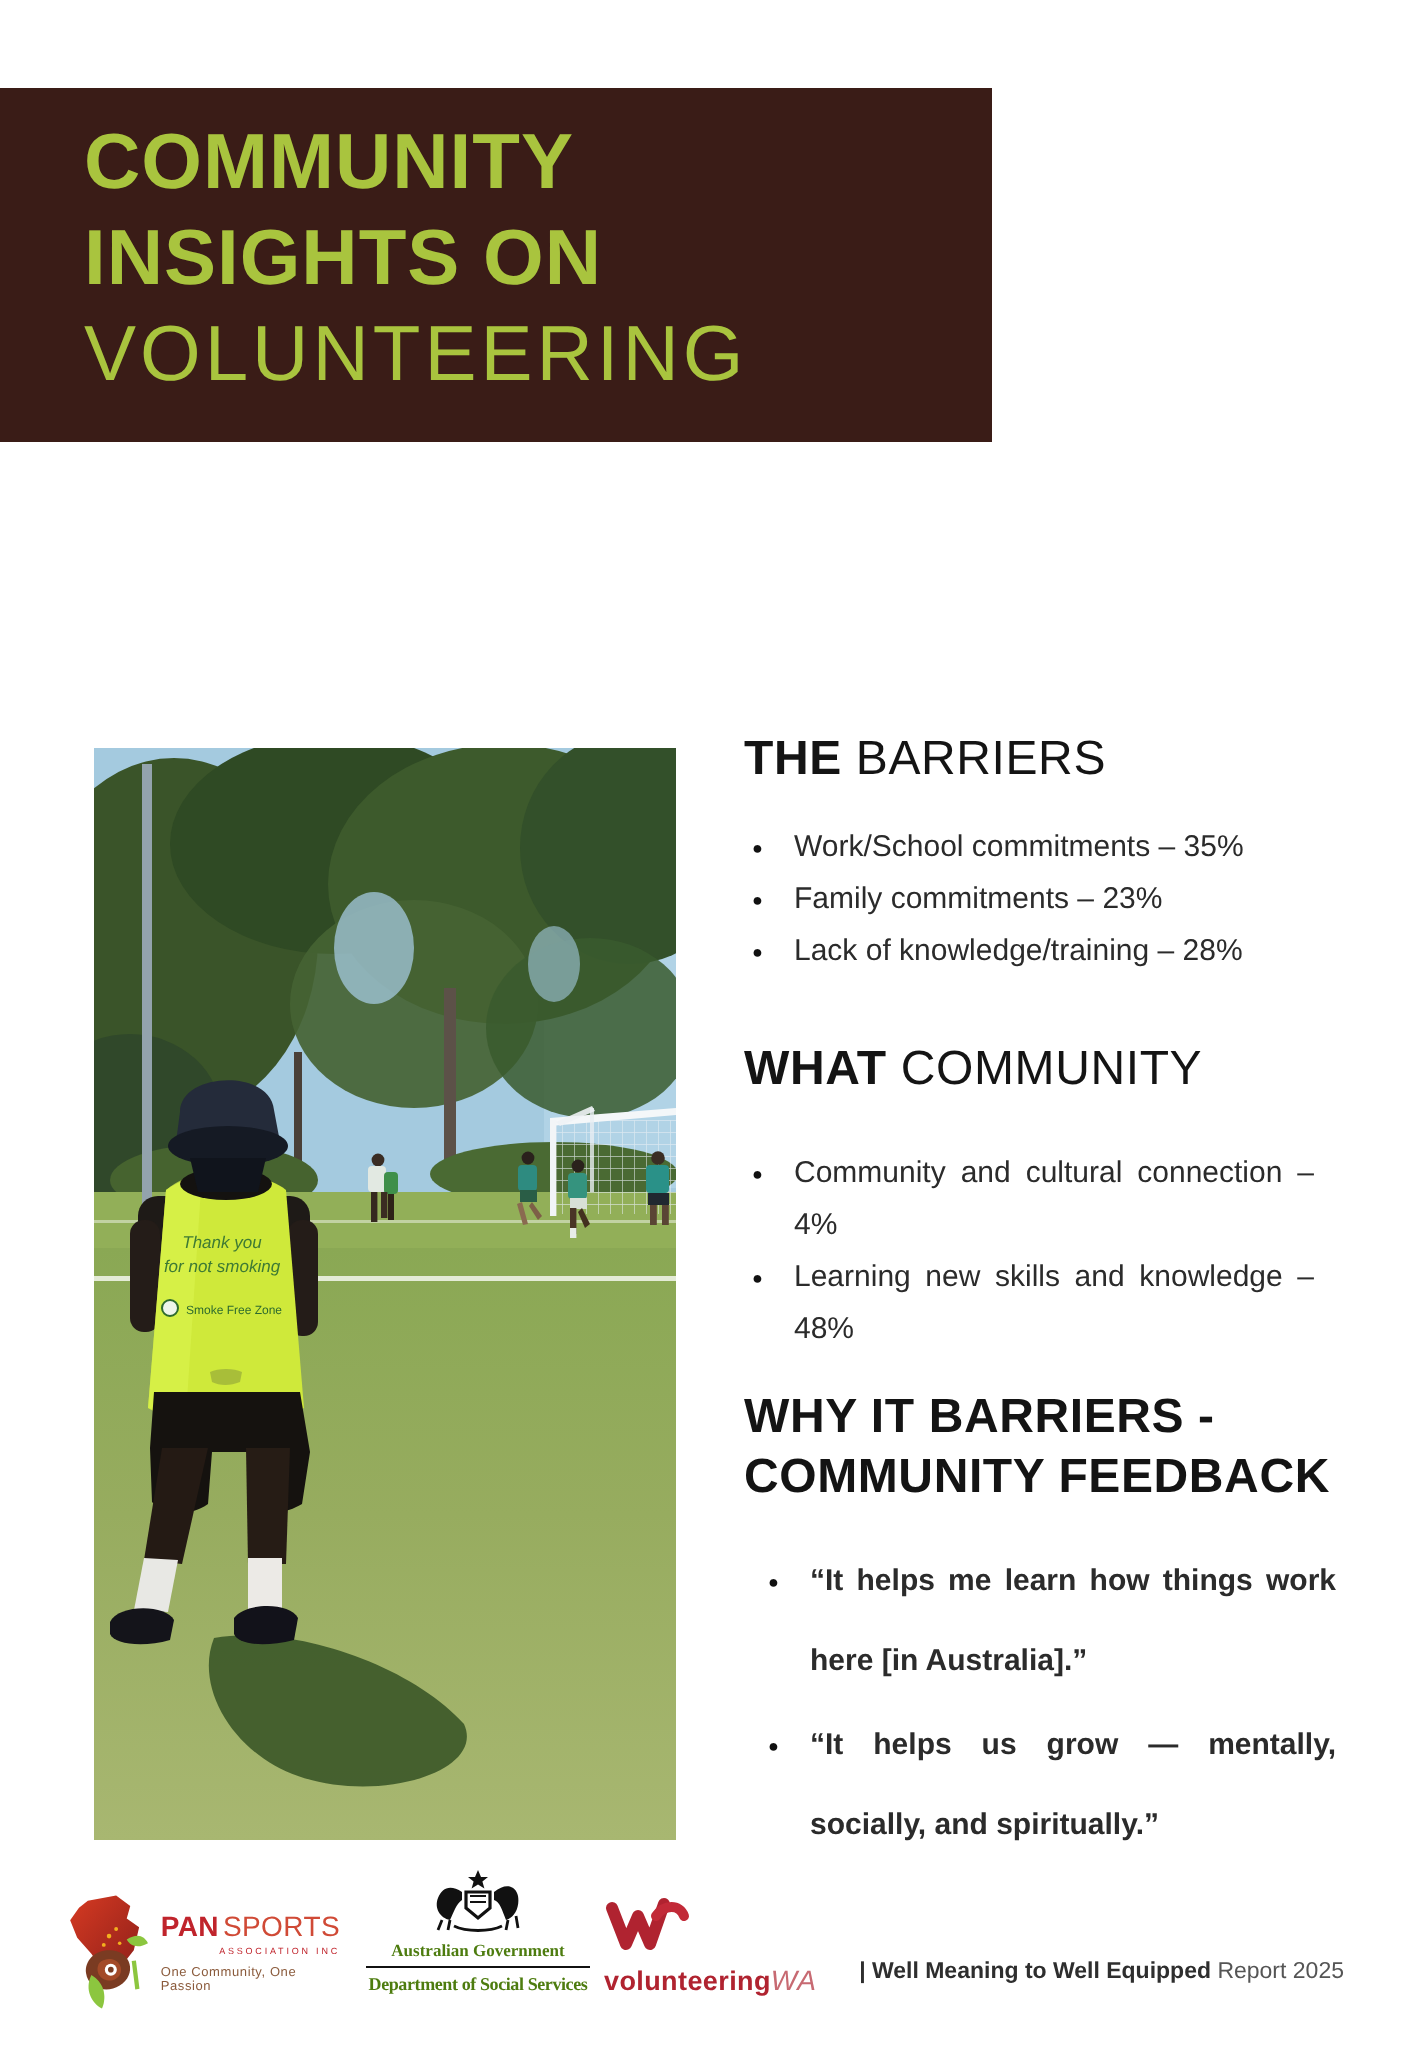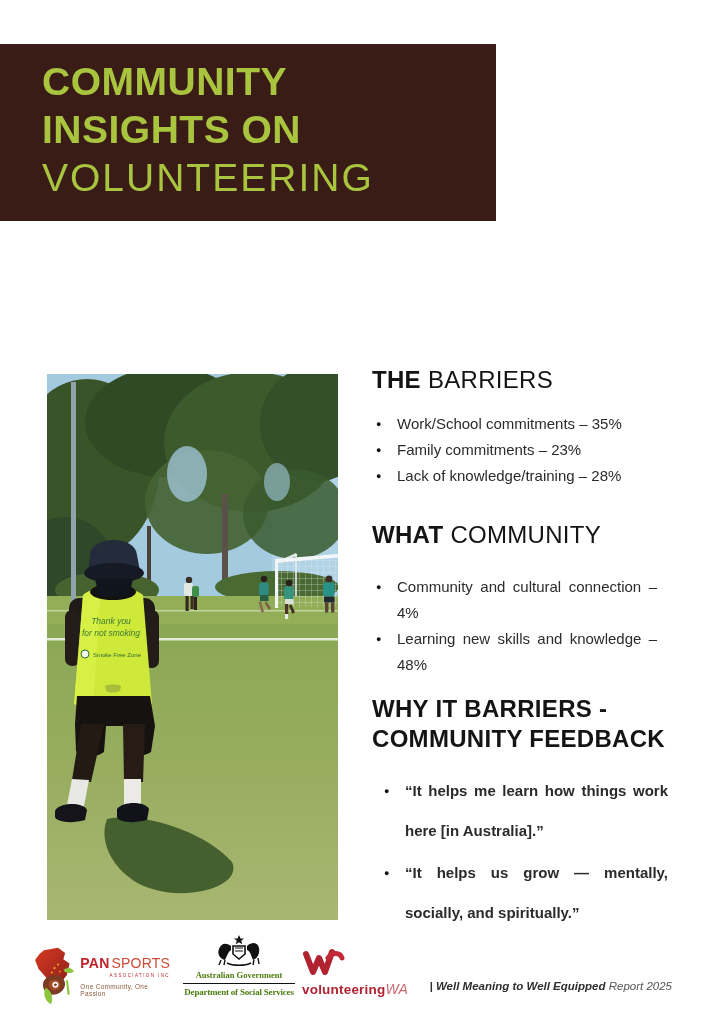--- a/index.html
+++ b/index.html
@@ -51,21 +51,21 @@
   .pan-sub { font-size:4.5px; color:#c0242c; letter-spacing:1.4px; text-align:right; margin-top:1px; }
   .pan-tag { font-size:6.5px; color:#8a5a3b; margin-top:5px; letter-spacing:.3px; }
   .gov-logo { position:absolute; left:178px; top:4px; width:122px; height:84px; text-align:center;
               font-family:"Liberation Serif", serif; color:#4d7c0f; }
   .gov-line1 { font-size:8.5px; font-weight:700; margin-top:2px; }
   .gov-divider { width:112px; height:1px; background:#111; margin:3px auto 3px auto; }
   .gov-line2 { font-size:9px; font-weight:700; letter-spacing:-0.2px; }
   .vwa-logo { position:absolute; left:302px; top:18px; width:92px; height:56px; text-align:left; }
   .vwa-name { font-size:13.5px; font-weight:700; color:#b02330; letter-spacing:.2px; margin-top:1px; }
   .vwa-name .vwa-suffix { font-weight:400; color:#c76a72; font-size:14px; font-style:italic; }
-  .report-line { position:absolute; right:37px; top:50px; font-size:11.5px; color:#555; white-space:nowrap;font-style:italic; }
+  .report-line { position:absolute; right:37px; top:50px; font-size:11.5px; color:#555; white-space:nowrap; }
   .report-line .rep-bold { font-weight:800; color:#2e2e2e; }
 </style>
 </head>
 <body>
 
 <div class="page">
 
   <div class="header-block">
     <div class="header-title">
       <span class="t-line">COMMUNITY</span>

